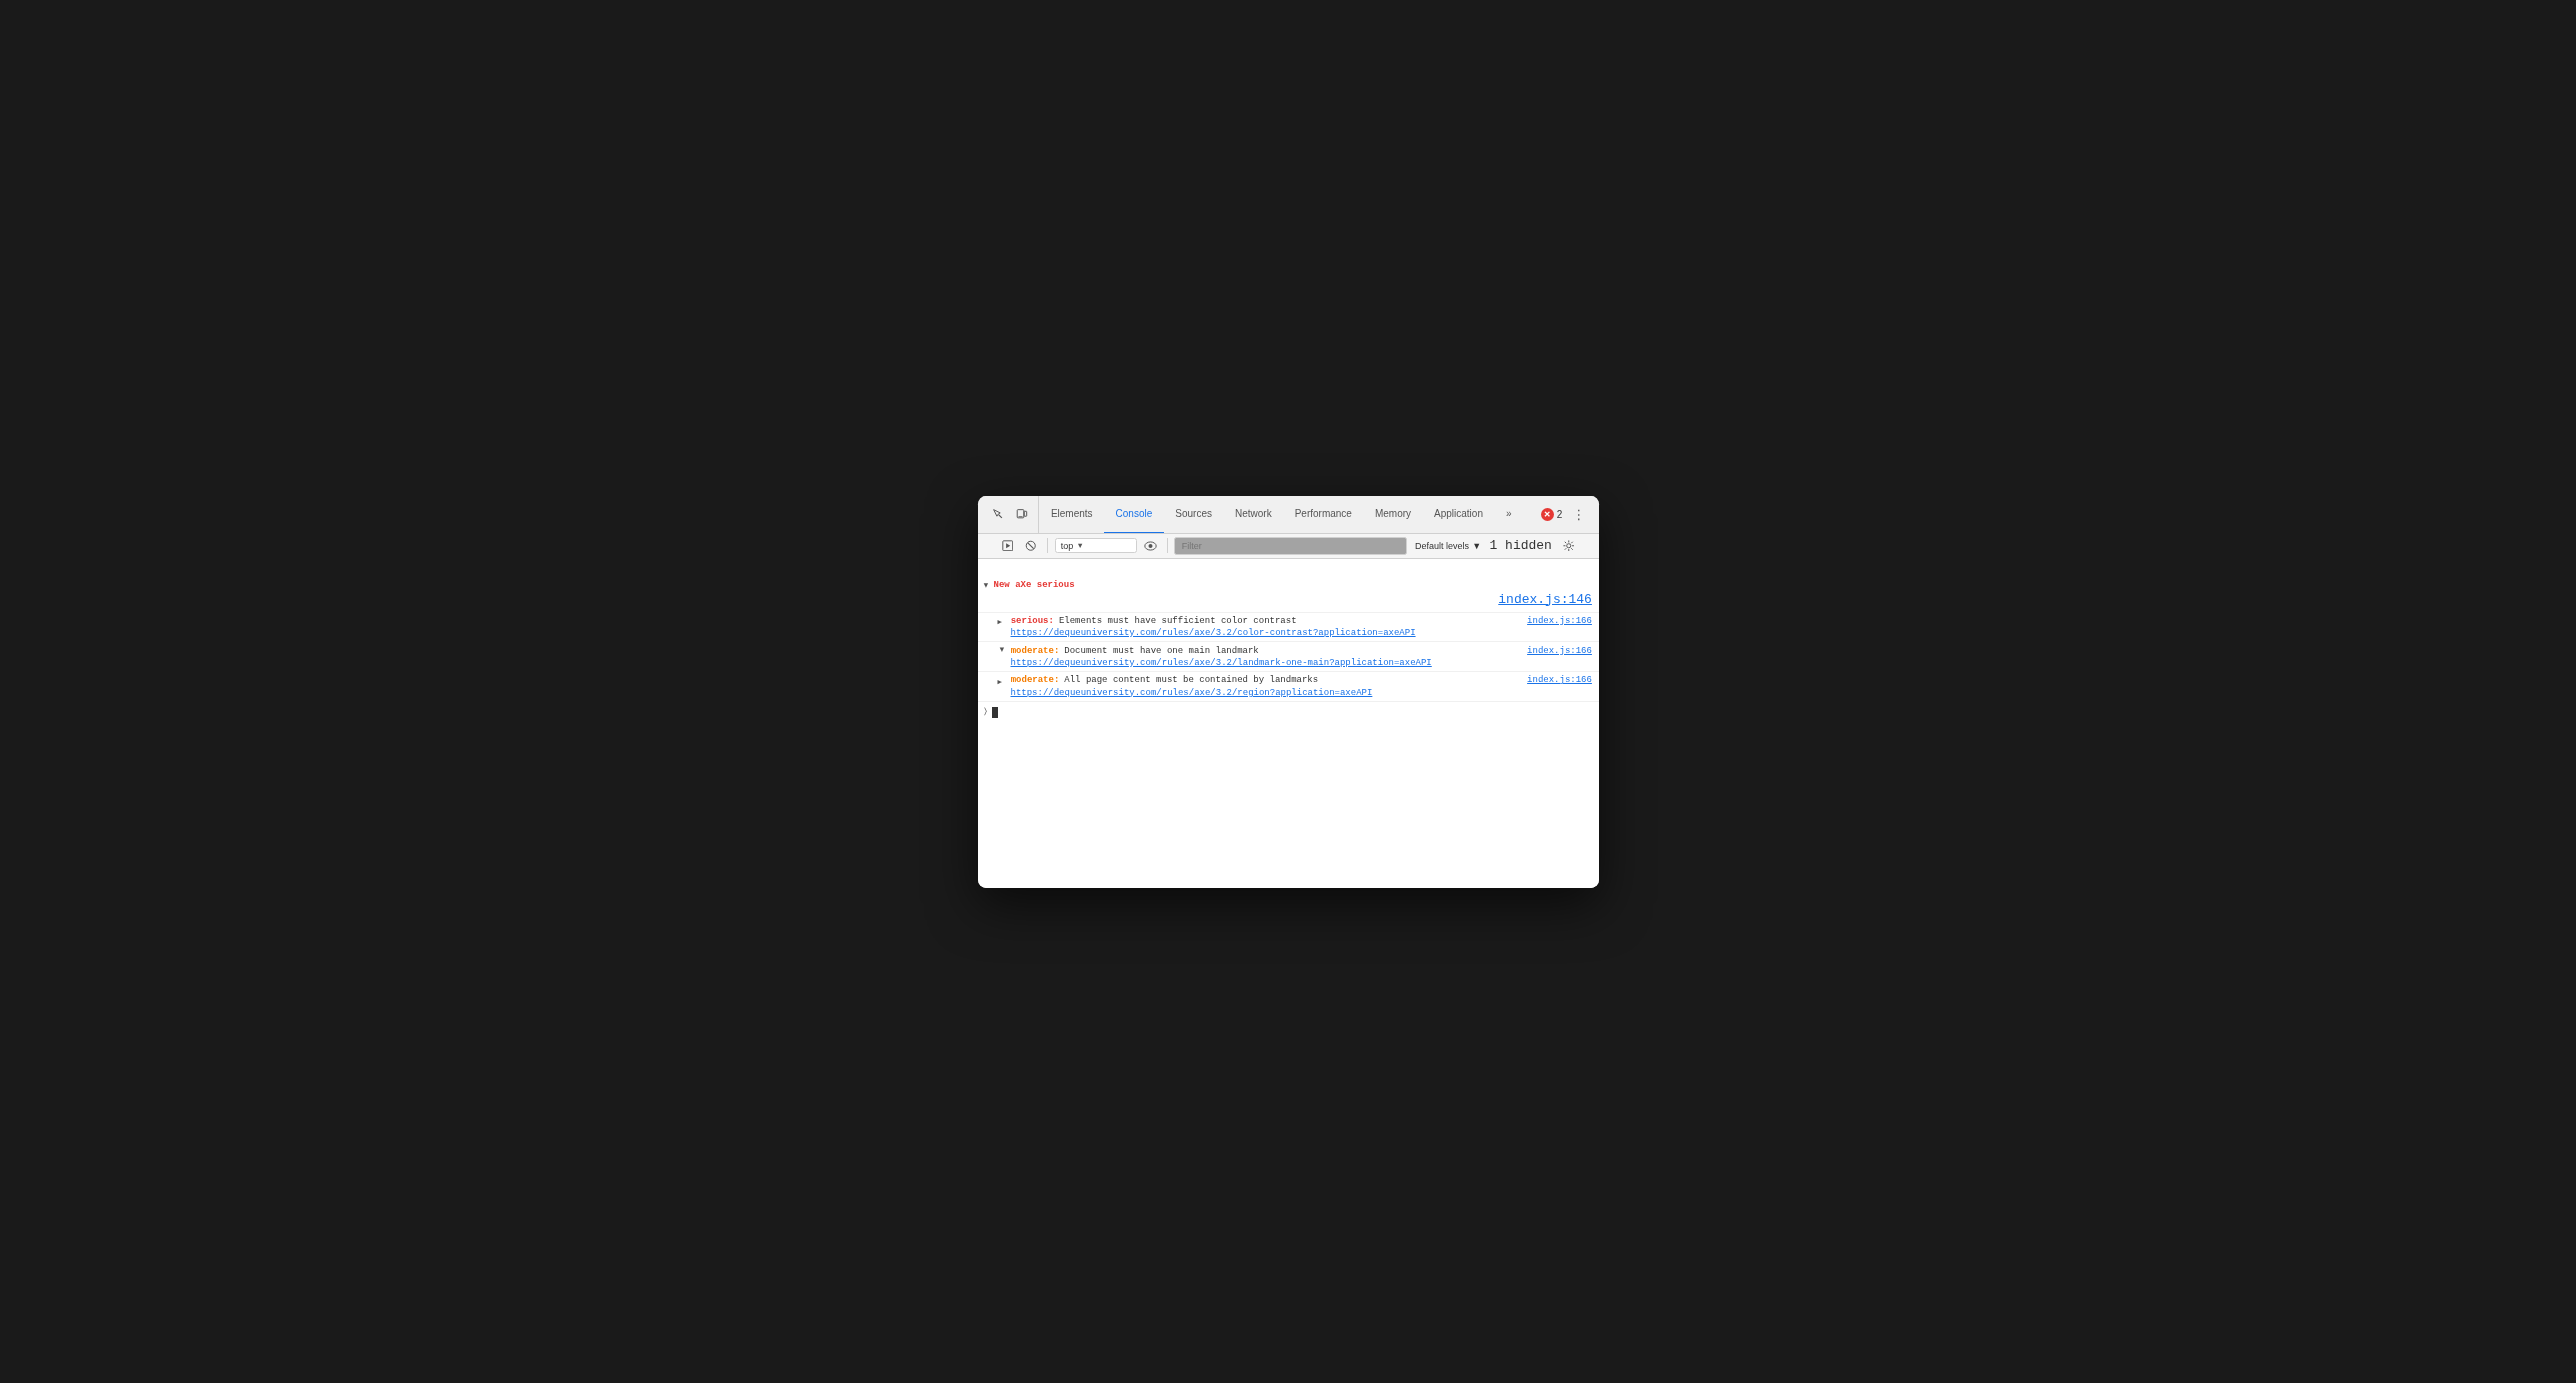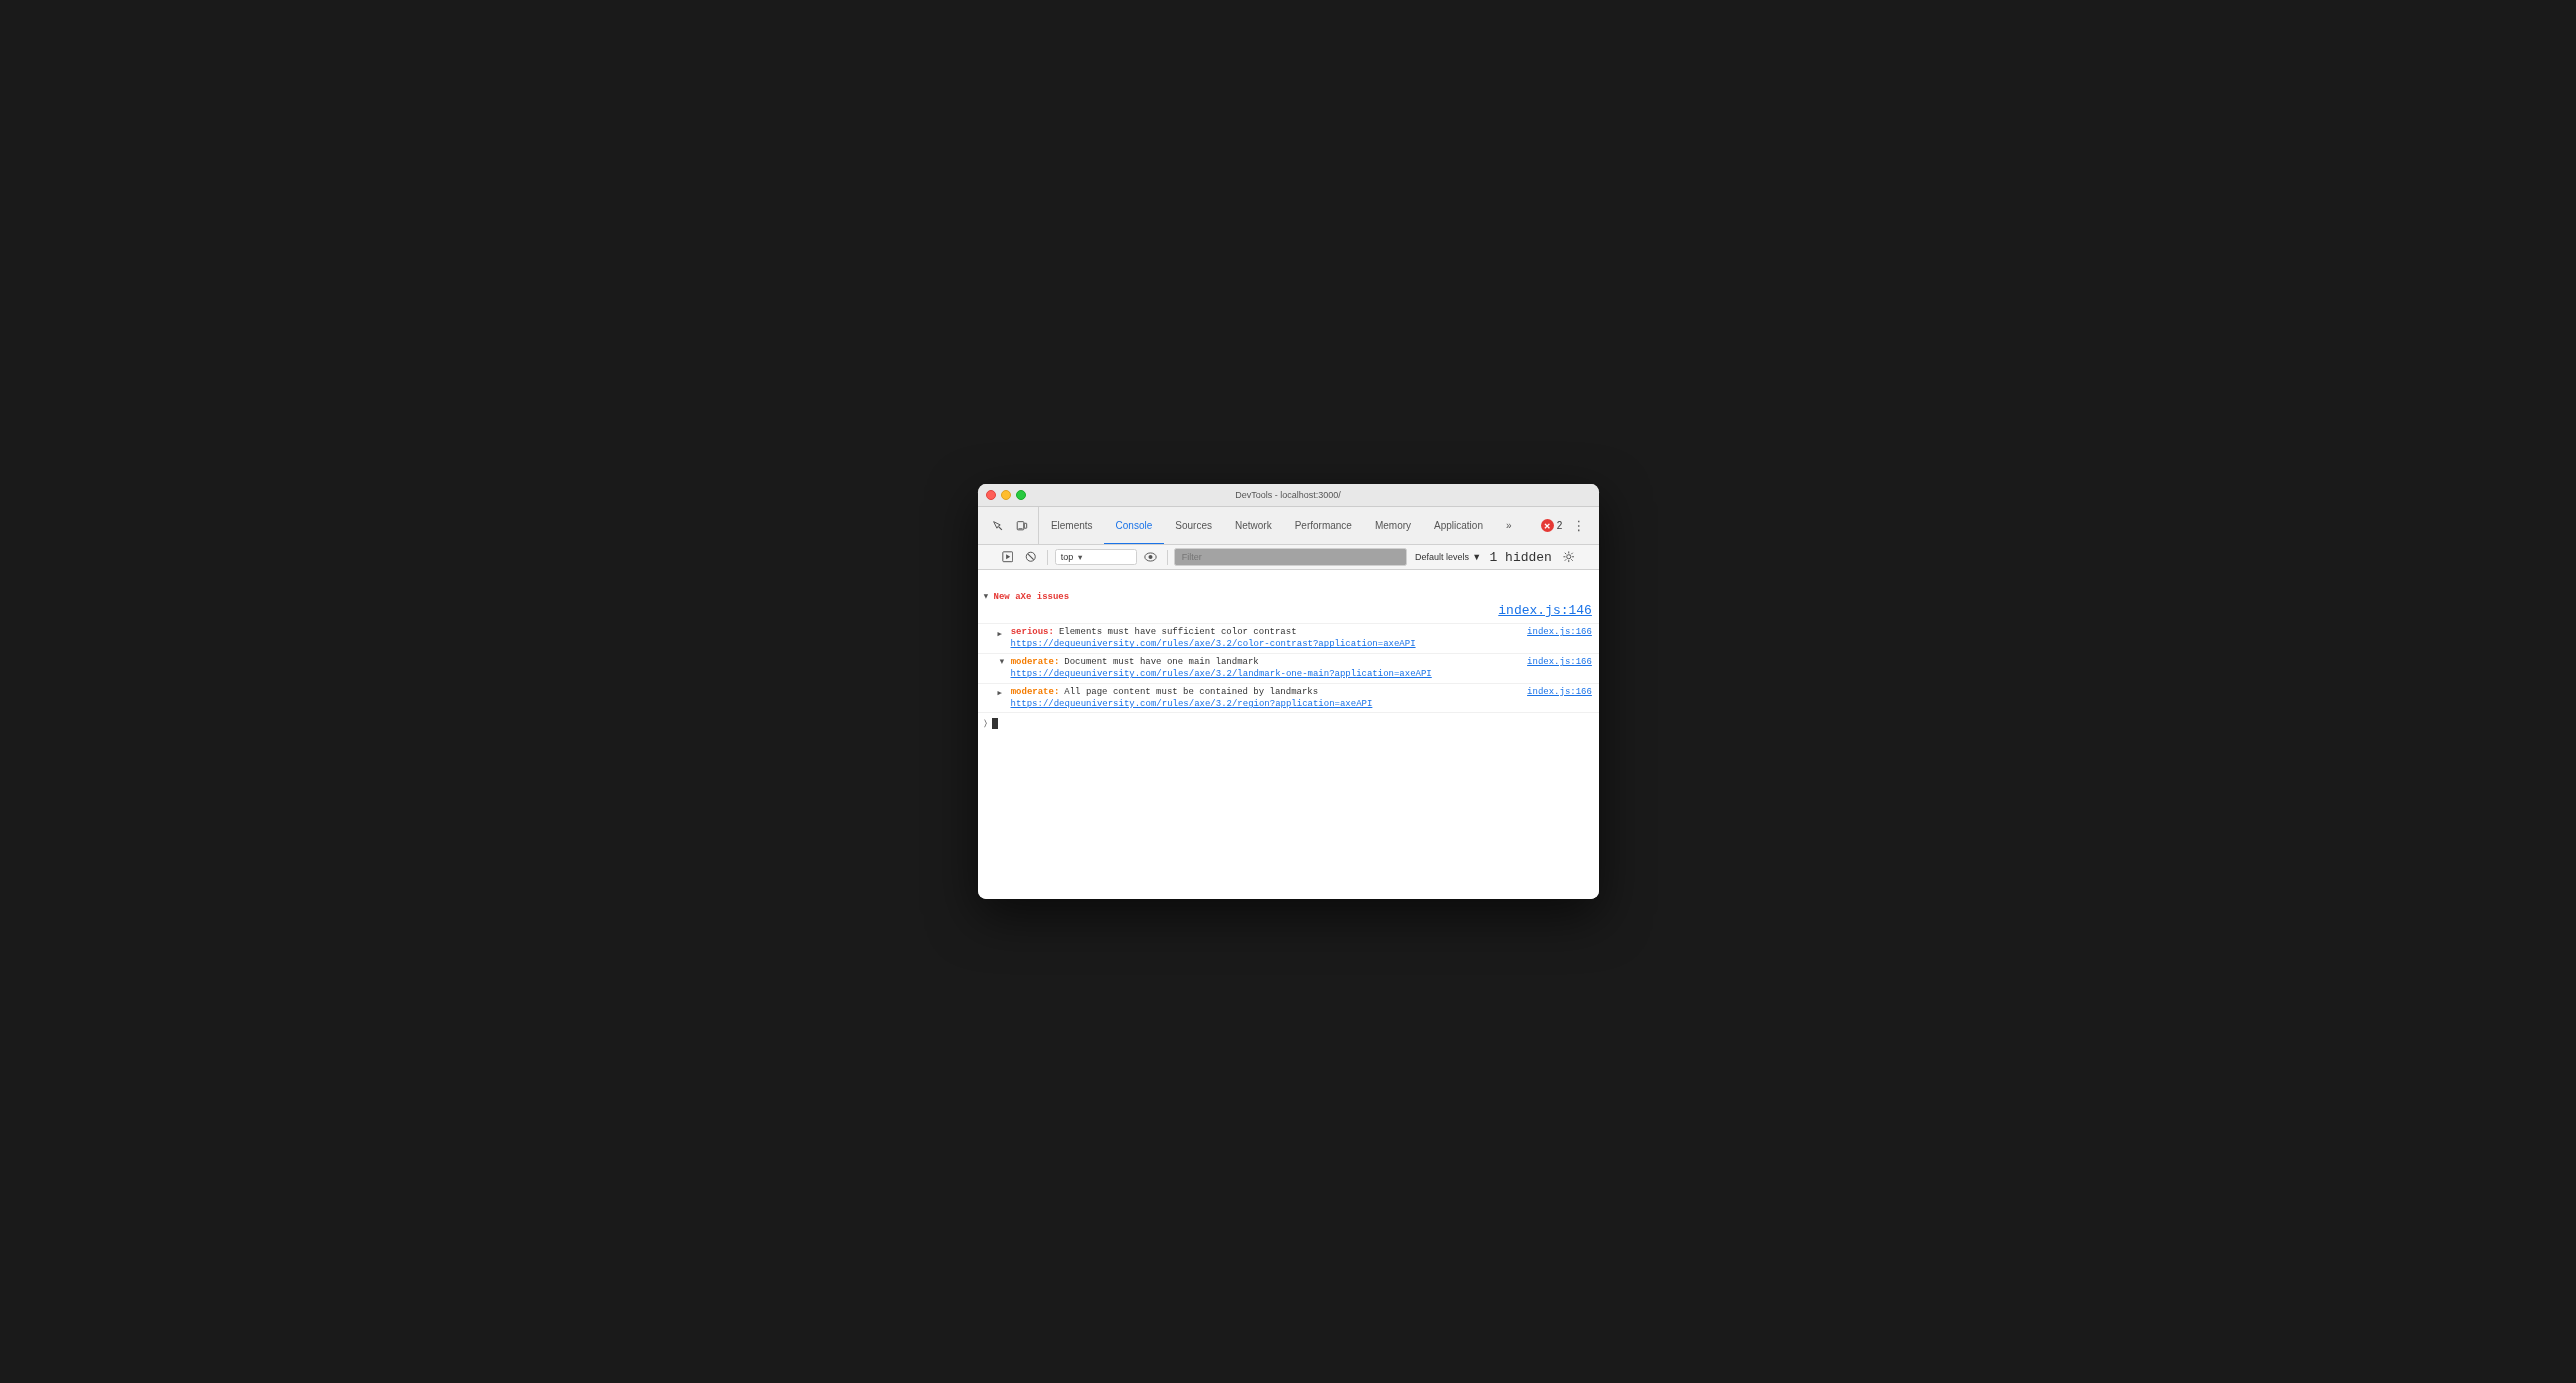--- a/index.html
+++ b/index.html
@@ -326,28 +326,20 @@
     }
 
     
     svg { display: block; }
   </style>
 </head>
 <body>
 
 <div class="window">
 
-  <div class="titlebar">
-    <div class="traffic-lights">
-      <div class="traffic-light tl-red"></div>
-      <div class="traffic-light tl-yellow"></div>
-      <div class="traffic-light tl-green"></div>
-    </div>
-    <span class="titlebar-title">DevTools - localhost:3000/</span>
-  </div>
 
   <div class="tabbar">
     <div class="tab-icon-group">
       <div class="tab-icon-btn" title="Inspect element">
         <svg width="11.5" height="11.5" viewBox="0 0 14 14" fill="none">
           <path d="M2 2 L6 10 L7.5 7.5 L10 6 Z" stroke="#555" stroke-width="1.2" fill="none"></path>
           <line x1="8" y1="8" x2="12" y2="12" stroke="#555" stroke-width="1.5"></line>
         </svg>
       </div>
       <div class="tab-icon-btn" title="Toggle device toolbar">
@@ -441,21 +433,21 @@
         <circle cx="7" cy="7" r="2.5" stroke="#555" stroke-width="1.2"></circle>
         <path d="M7 1v1.5M7 11.5V13M1 7h1.5M11.5 7H13M2.5 2.5l1.1 1.1M10.4 10.4l1.1 1.1M11.5 2.5l-1.1 1.1M3.6 10.4l-1.1 1.1" stroke="#555" stroke-width="1.2" stroke-linecap="round"></path>
       </svg>
     </div>
   </div>
 
   <div class="console-content">
 
     <div class="issue-group-header">
       <span class="expand-arrow open">▶</span>
-      <span class="group-title-new">New aXe issues</span>
+      <span class="group-title-new">New aXe serious</span>
       <span class="group-source">index.js:146</span>
     </div>
 
     <div class="issue-item">
       <div class="issue-line">
         <span class="issue-expand">▶</span>
         <span class="severity-serious">serious:</span>
         <span class="issue-text">Elements must have sufficient color contrast</span>
         <span class="issue-source">index.js:166</span>
       </div>

